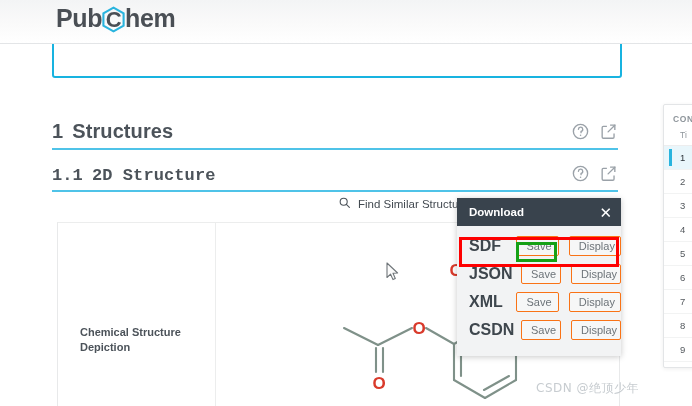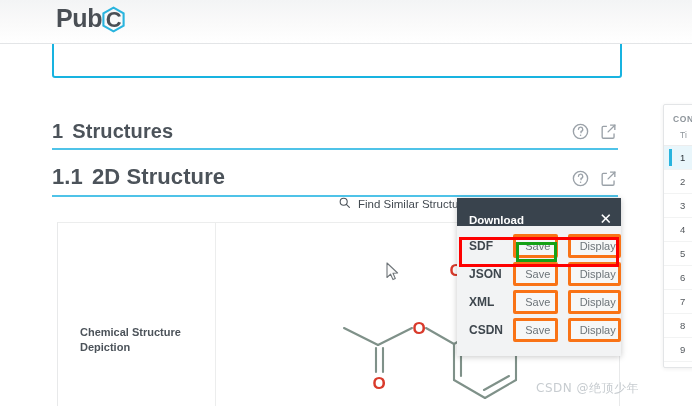--- a/index.html
+++ b/index.html
@@ -38,21 +38,21 @@
   }
   .cyanbox-ghost{
     position:absolute;left:66px;top:26px;font-size:13px;color:#c9ced3;
     z-index:11;
   }
 
   
   .sec{position:absolute;left:52px;width:566px;}
   .sec-row{display:flex;align-items:flex-end;justify-content:space-between;}
   .sec-title{font-size:20px;color:#4c535a;font-weight:bold;letter-spacing:.1px;}
-  .sec-title.sub{font-size:22px;}
+  .sec-title.sub{font-size:17px;font-family:Liberation Mono, monospace;}
   .sec-num{margin-right:9px;}
   .sec-rule{height:2px;background:#4fc3e8;margin-top:5px;width:100%;}
   .sec-icons{display:flex;gap:9px;align-items:center;padding-bottom:2px;}
   .ic{width:19px;height:19px;color:#9aa1a8;display:block;}
 
   
   .findsim{
     position:absolute;left:338px;top:196px;display:flex;align-items:center;gap:7px;
     font-size:11.5px;color:#434a51;z-index:5;
   }
@@ -73,30 +73,30 @@
 
   
   .cursor{position:absolute;left:386px;top:262px;width:14px;height:19px;z-index:30;}
 
   
   .dlg{
     position:absolute;left:457px;top:198px;width:164px;height:158px;
     background:#f2f3f4;box-shadow:0 1px 6px rgba(0,0,0,.22);z-index:50;
   }
   .dlg-head{
-    height:28px;background:#39434d;display:flex;align-items:flex-end;
+    height:28px;background:#39434d;display:flex;align-items:center;
     justify-content:space-between;padding:0 9px 0 12px;
   }
   .dlg-title{color:#ffffff;font-size:11.5px;font-weight:bold;}
   .dlg-close{color:#ffffff;font-size:15px;line-height:1;cursor:pointer;font-weight:300;}
   .dlg-body{padding:6px 0 0 0;}
   .dl-row{display:flex;align-items:center;height:28px;padding:0 0 0 12px;gap:10px;}
-  .dl-fmt{width:42px;font-size:12px;font-weight:bold;color:#3e464d;}
+  .dl-fmt{width:42px;font-size:16px;font-weight:bold;color:#3e464d;}
   .dl-btn{
-    border:3px solid #f97316;background:#f6f7f7;color:#6d7479;
+    border:1px solid #f97316;background:#f6f7f7;color:#6d7479;
     font-size:11px;padding:3px 9px;border-radius:2px;line-height:1.15;
     font-family:"Liberation Sans","DejaVu Sans",sans-serif;cursor:pointer;
   }
   .dl-btn.w-save{min-width:38px;text-align:center;}
   .dl-btn.w-disp{min-width:50px;text-align:center;}
 
   
   .hl-red{
     position:absolute;left:459px;top:237px;width:160px;height:30px;
     border:3px solid #fe0000;box-sizing:border-box;z-index:60;pointer-events:none;
@@ -139,20 +139,21 @@
   <div class="topbar">
     <div class="logo-wrap">
       <div class="logo">
         <span class="seg">Pub</span>
         <span class="hexwrap">
           <svg width="25" height="27" viewBox="0 0 25 27" aria-hidden="true">
             <polygon points="12.5,1.6 22.6,7.3 22.6,19.7 12.5,25.4 2.4,19.7 2.4,7.3" fill="none" stroke="#29b4de" stroke-width="2.1"></polygon>
           </svg>
           <span class="hexC">C</span>
         </span>
+        <span class="seg">hem</span>
       </div>
     </div>
   </div>
 
   <div class="sec" style="top:120px;">
     <div class="sec-row">
       <div class="sec-title">
         <span class="sec-num">1</span><span>Structures</span>
       </div>
       <div class="sec-icons">

